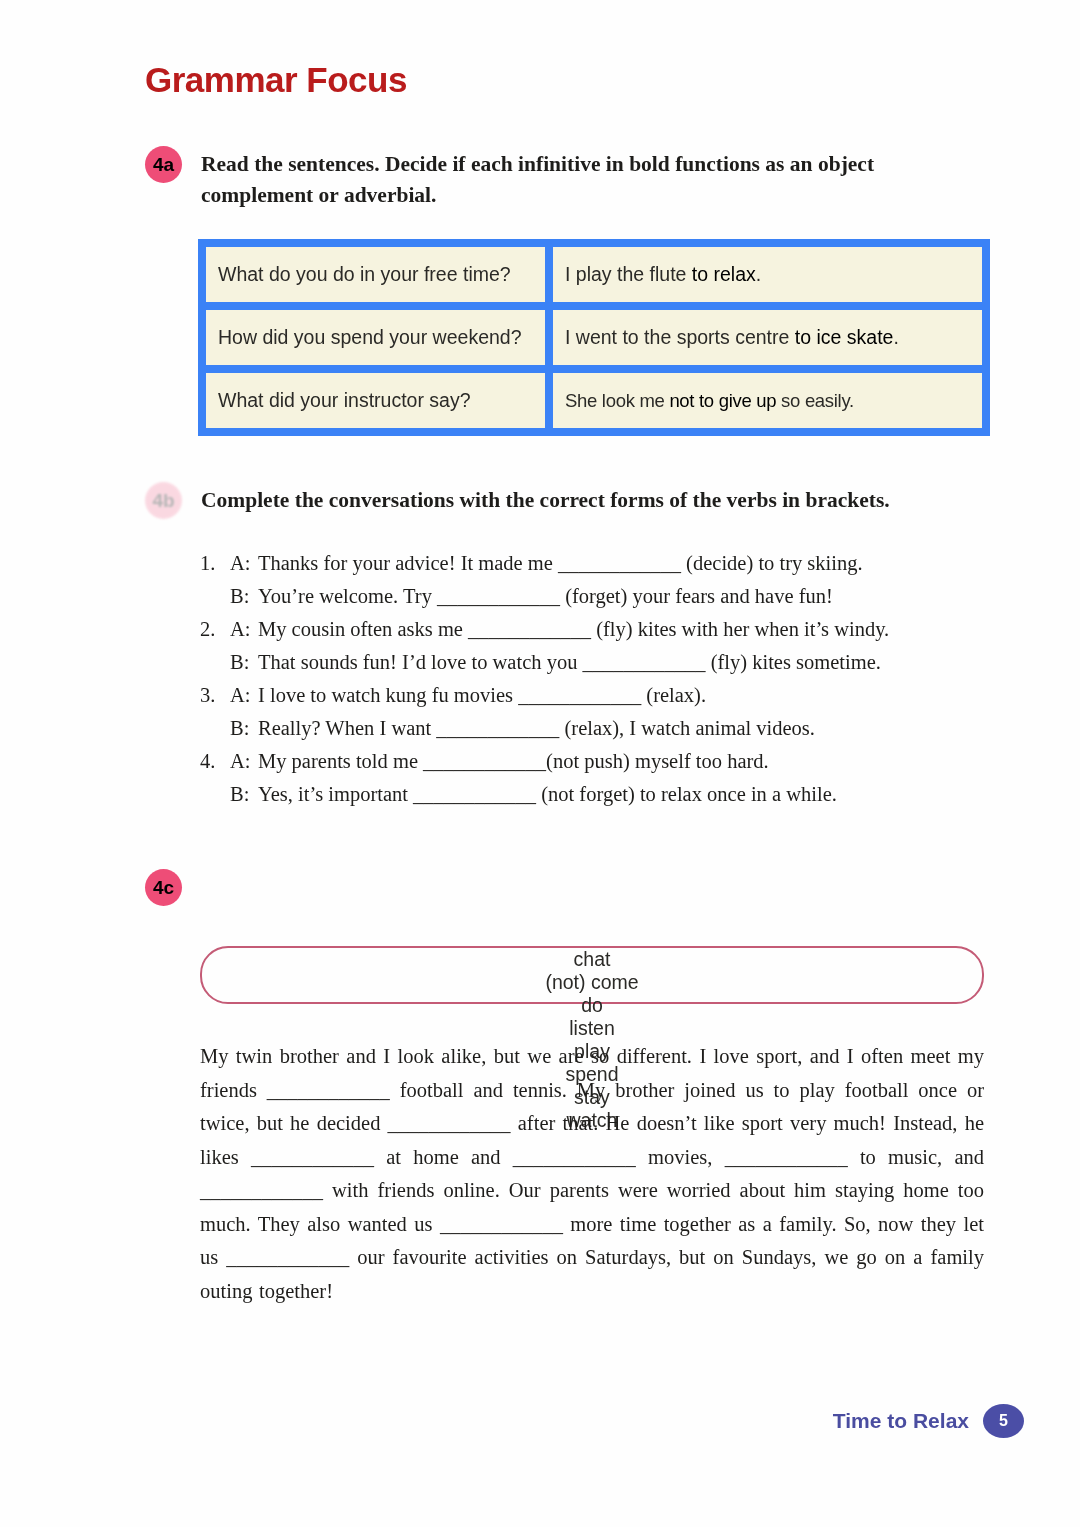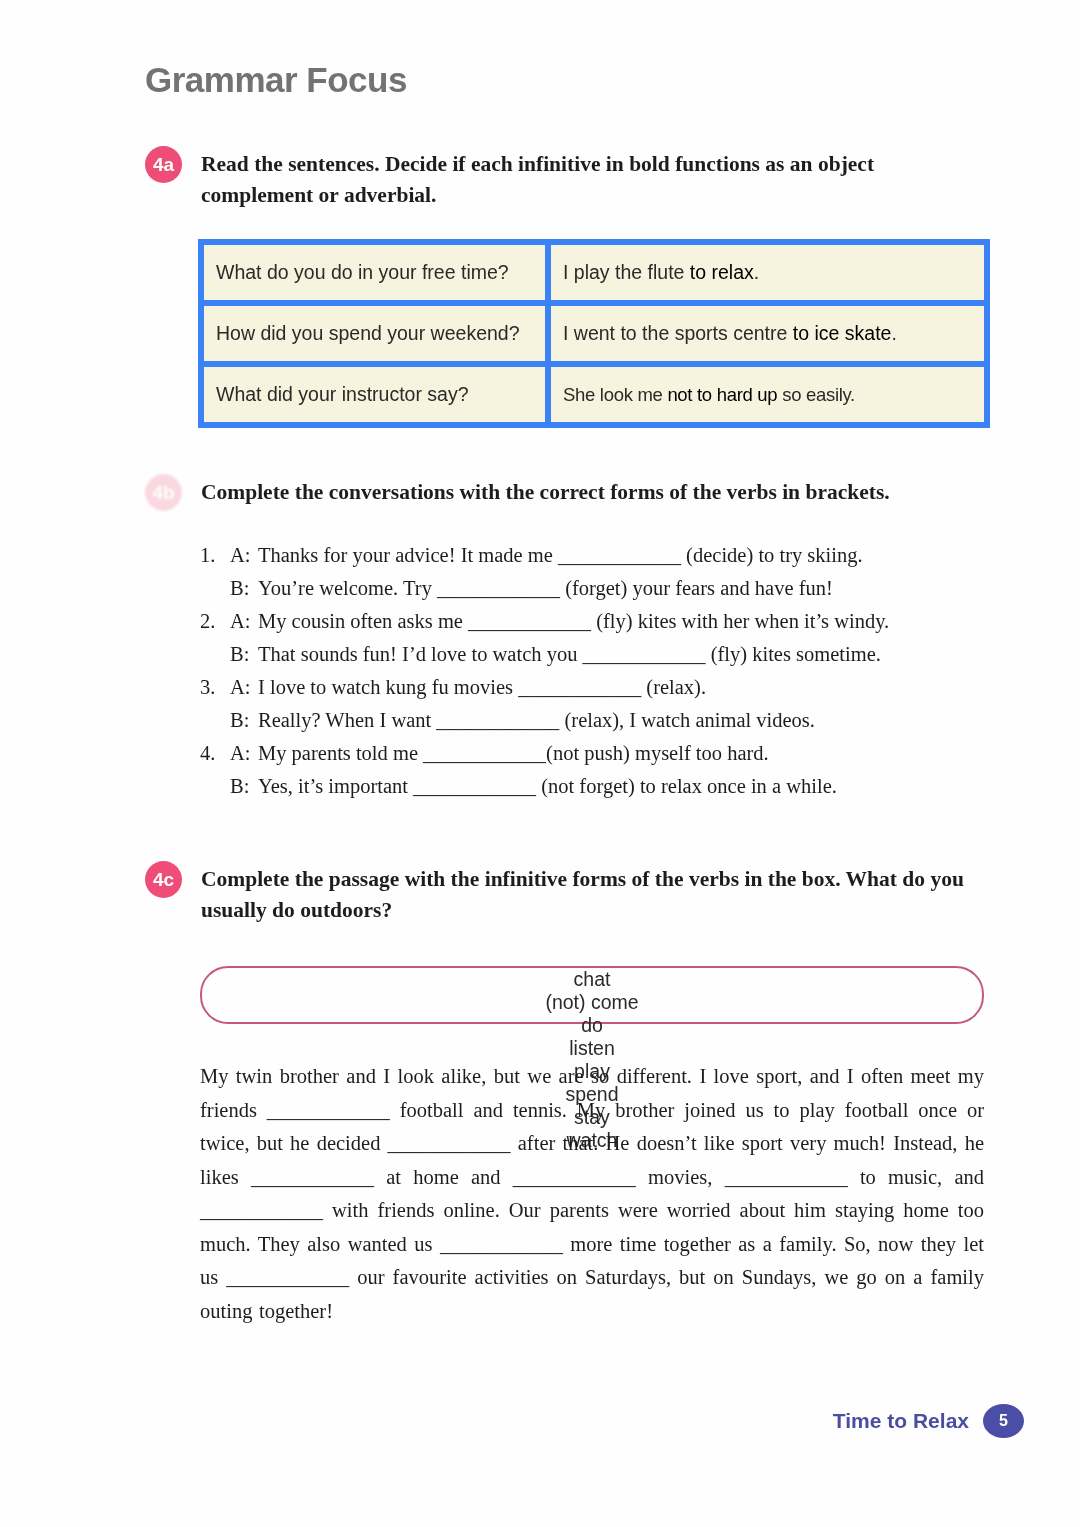--- a/index.html
+++ b/index.html
@@ -13,32 +13,32 @@
     overflow: hidden;
   }
   .page { padding: 60px 90px 0 145px; }
 
   
   .title {
     font-family: "Liberation Sans", sans-serif;
     font-weight: 800;
     font-size: 35px;
     letter-spacing: -0.5px;
-    color: #737373;
+    color: #b91c1c;
     margin: 0 0 44px 0;
   }
 
   
   .section-header { display: flex; gap: 19px; margin-bottom: 28px; }
   .badge {
     flex: 0 0 auto;
     width: 37px; height: 37px;
     border-radius: 50%;
     background: #ee4d77;
-    color: #ffffff;
+    color: #000000;
     font-family: "Liberation Sans", sans-serif;
     font-weight: 700;
     font-size: 19px;
     display: flex; align-items: center; justify-content: center;
     margin-top: 2px;
   }
   .badge.faded { opacity: 0.28; filter: blur(1.2px); background: #f27a9a; }
   .instruction {
     font-weight: 700;
     font-size: 21.5px;
@@ -52,21 +52,21 @@
     border-collapse: collapse;
     width: 792px;
     margin-left: 53px;
     margin-bottom: 44px;
     background: #f6f3df;
     font-family: "Liberation Sans", sans-serif;
     font-size: 19.5px;
     color: #2b2a27;
   }
   table.grammar td {
-    border: 6px solid #3b82f6;
+    border: 8px solid #3b82f6;
     height: 49px;
     padding: 16px 12px;
     font-weight: 500;
   }
   table.grammar td.q { width: 347px; }
   table.grammar td.a b { font-weight: 400; color: #000000; }
   table.grammar tr:nth-child(3) td.a { font-size: 18.5px; letter-spacing: -0.3px; }
 
   
   .dialogues { margin: 0 0 56px 55px; width: 792px; font-size: 20.5px; line-height: 33px; }
@@ -142,21 +142,21 @@
         <tr>
           <td class="q">What do you do in your free time?</td>
           <td class="a"><span>I play the flute </span><b>to relax</b><span>.</span></td>
         </tr>
         <tr>
           <td class="q">How did you spend your weekend?</td>
           <td class="a"><span>I went to the sports centre </span><b>to ice skate</b><span>.</span></td>
         </tr>
         <tr>
           <td class="q">What did your instructor say?</td>
-          <td class="a"><span>She look me </span><b>not to hard up</b><span> so easily.</span></td>
+          <td class="a"><span>She look me </span><b>not to give up</b><span> so easily.</span></td>
         </tr>
       </tbody>
     </table>
   </section>
 
   <section>
     <div class="section-header">
       <div class="badge faded">4b</div>
       <p class="instruction">Complete the conversations with the correct forms of the verbs in brackets.</p>
     </div>
@@ -217,21 +217,20 @@
             </div>
         </div>
       </div>
 
     </div>
   </section>
 
   <section>
     <div class="section-header">
       <div class="badge">4c</div>
-      <p class="instruction">Complete the passage with the infinitive forms of the verbs in the box. What do you usually do outdoors?</p>
     </div>
     <div class="verb-box">
       <span>chat</span>
       <span>(not) come</span>
       <span>do</span>
       <span>listen</span>
       <span>play</span>
       <span>spend</span>
       <span>stay</span>
       <span>watch</span>

